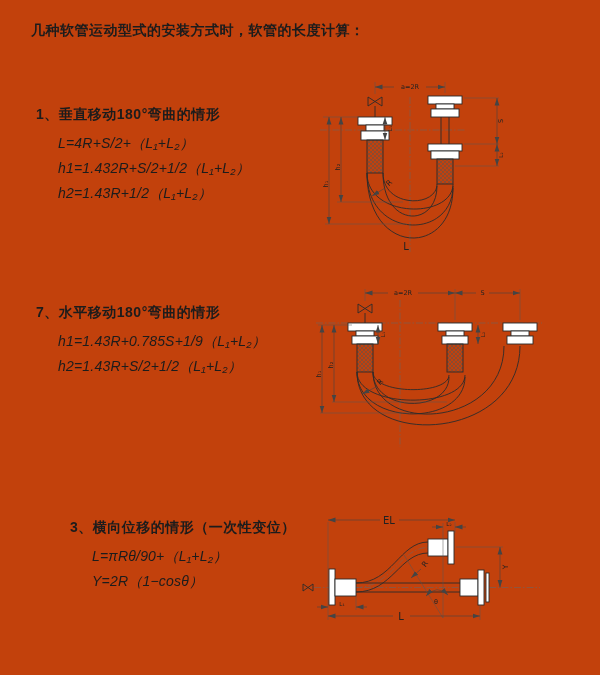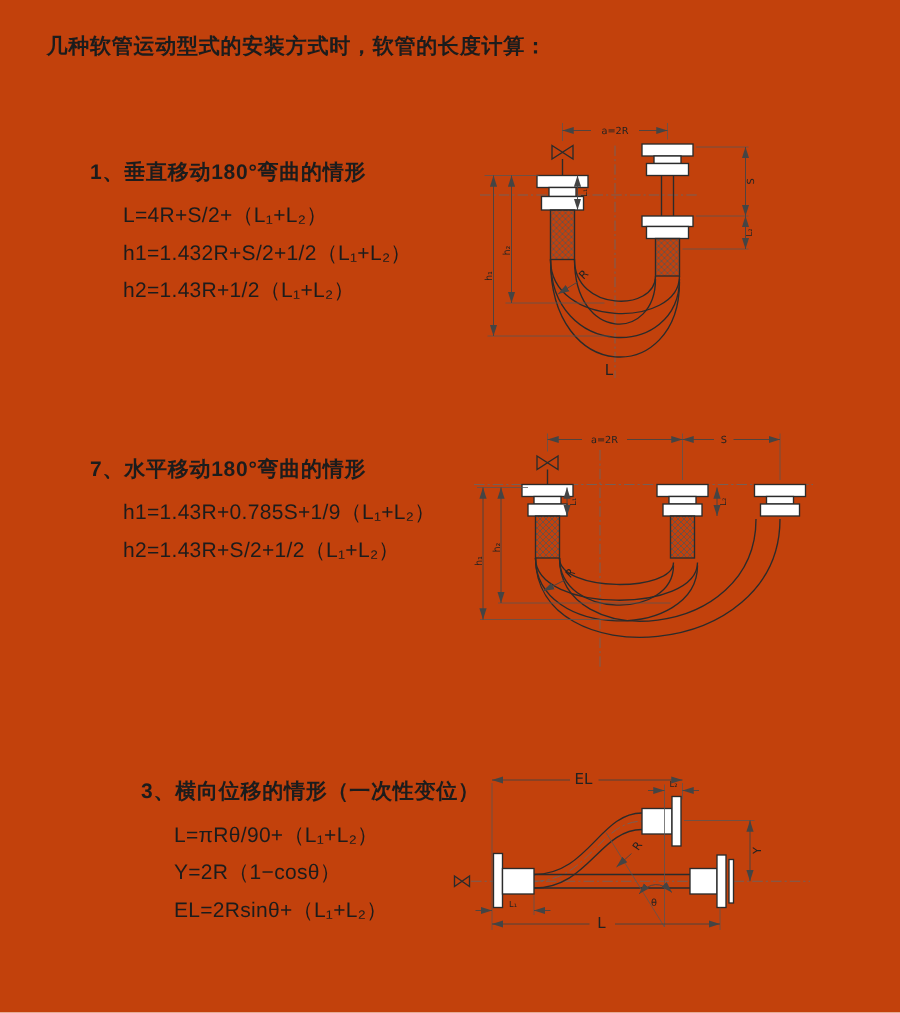--- a/index.html
+++ b/index.html
@@ -4,23 +4,23 @@
 <style>
   html,body{margin:0;padding:0;background:#ffffff;}
   .page{
     position:relative;width:600px;height:675px;background:#c2410c;overflow:hidden;
     font-family:"Liberation Sans","DejaVu Sans",sans-serif;color:#1c1c1c;
   }
   .doc-title{
     position:absolute;left:31px;top:22px;font-size:14px;font-weight:bold;
     letter-spacing:0.5px;white-space:nowrap;
   }
-  .section{position:absolute;left:60px;}
+  .section{position:absolute;left:36px;}
   .sec-heading{font-size:14px;font-weight:bold;letter-spacing:0.5px;white-space:nowrap;}
-  .formulas{margin-top:7px;padding-left:22px;}
+  .formulas{margin-top:7px;padding-left:22px;font-style:italic;}
   .formula{font-size:14px;line-height:25px;letter-spacing:0.2px;white-space:nowrap;}
   .diagram{position:absolute;}
   svg{display:block;}
   .ol{stroke:#2b2b2b;stroke-width:0.9;fill:none;}
   .fl{stroke:#2b2b2b;stroke-width:0.9;fill:#ffffff;}
   .dl{stroke:#444444;stroke-width:0.6;fill:none;}
   .xl{stroke:#555555;stroke-width:0.5;fill:none;}
   .cl{stroke:#666666;stroke-width:0.55;fill:none;stroke-dasharray:7 2 1.5 2;}
   .dt{font-family:"DejaVu Sans",sans-serif;font-size:6.5px;fill:#222222;}
   .dt5{font-family:"DejaVu Sans",sans-serif;font-size:5.5px;fill:#222222;}
@@ -49,21 +49,20 @@
       <div class="formula">h1=1.43R+0.785S+1/9（L₁+L₂）</div>
       <div class="formula">h2=1.43R+S/2+1/2（L₁+L₂）</div>
     </div>
   </div>
 
   <div class="section" style="top:519px;margin-left:34px;">
     <div class="sec-heading">3、横向位移的情形（一次性变位）</div>
     <div class="formulas">
       <div class="formula">L=πRθ/90+（L₁+L₂）</div>
       <div class="formula">Y=2R（1−cosθ）</div>
-      <div class="formula">EL=2Rsinθ+（L₁+L₂）</div>
     </div>
   </div>
 
   <div class="diagram" style="left:315px;top:72px;">
     <svg width="270" height="185" viewBox="0 0 270 185">
       <defs>
         <pattern id="braid1" width="4" height="4" patternUnits="userSpaceOnUse">
           <path d="M0,4 L4,0 M0,0 L4,4" stroke="#555" stroke-width="0.5"></path>
         </pattern>
         <marker id="arw1" viewBox="0 0 8 6" markerWidth="8" markerHeight="6" refX="7.5" refY="3" orient="auto-start-reverse" markerUnits="userSpaceOnUse">

